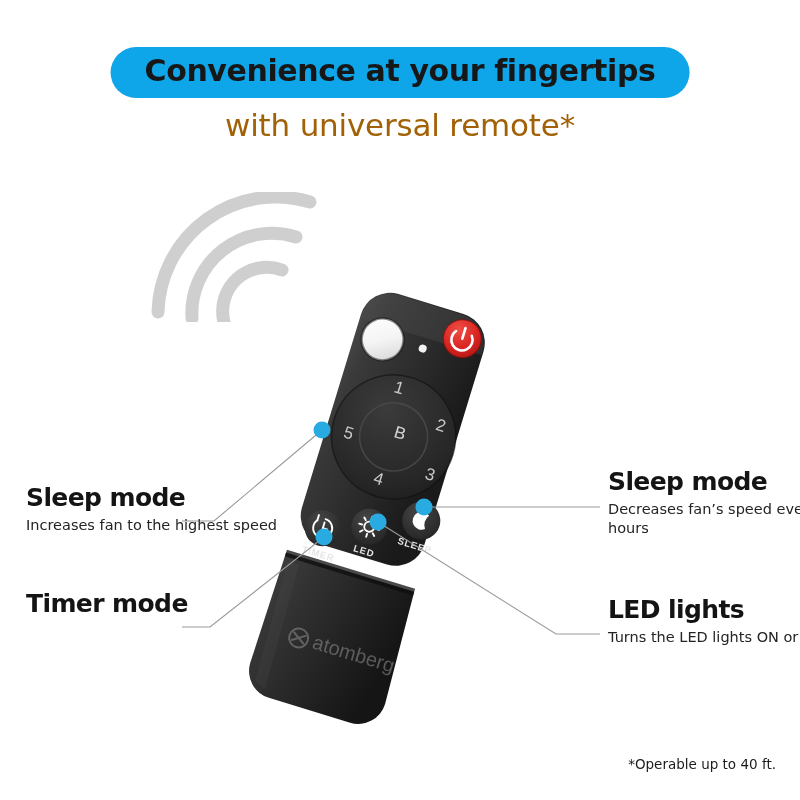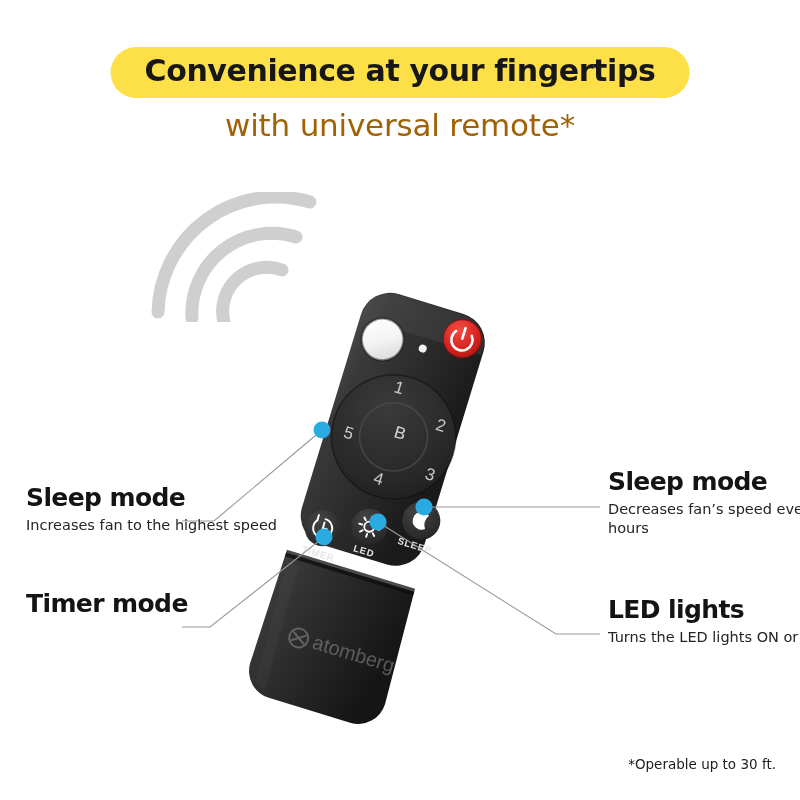--- a/index.html
+++ b/index.html
@@ -15,21 +15,21 @@
     font-family: "Liberation Sans", sans-serif;
     color: #1a1a1a;
   }
 
   
   #header-banner {
     position: absolute;
     left: 50%;
     top: 47px;
     transform: translateX(-50%);
-    background: #fde047;
+    background: #0ea5e9;
     border-radius: 30px;
     padding: 9px 34px 12px 34px;
     white-space: nowrap;
   }
   #header-banner .title-text {
     font-family: "DejaVu Sans", sans-serif;
     font-size: 30px;
     font-weight: bold;
     letter-spacing: -0.4px;
     color: #171717;
@@ -289,13 +289,13 @@
 <div class="callout right" id="callout-sleep">
   <p class="c-title">Sleep mode</p>
   <p class="c-desc">Decreases fan’s speed every two hours</p>
 </div>
 
 <div class="callout right" id="callout-led">
   <p class="c-title">LED lights</p>
   <p class="c-desc">Turns the LED lights ON or OFF</p>
 </div>
 
-<div id="footnote">*Operable up to 30 ft.</div>
+<div id="footnote">*Operable up to 40 ft.</div>
 
 </body></html>

